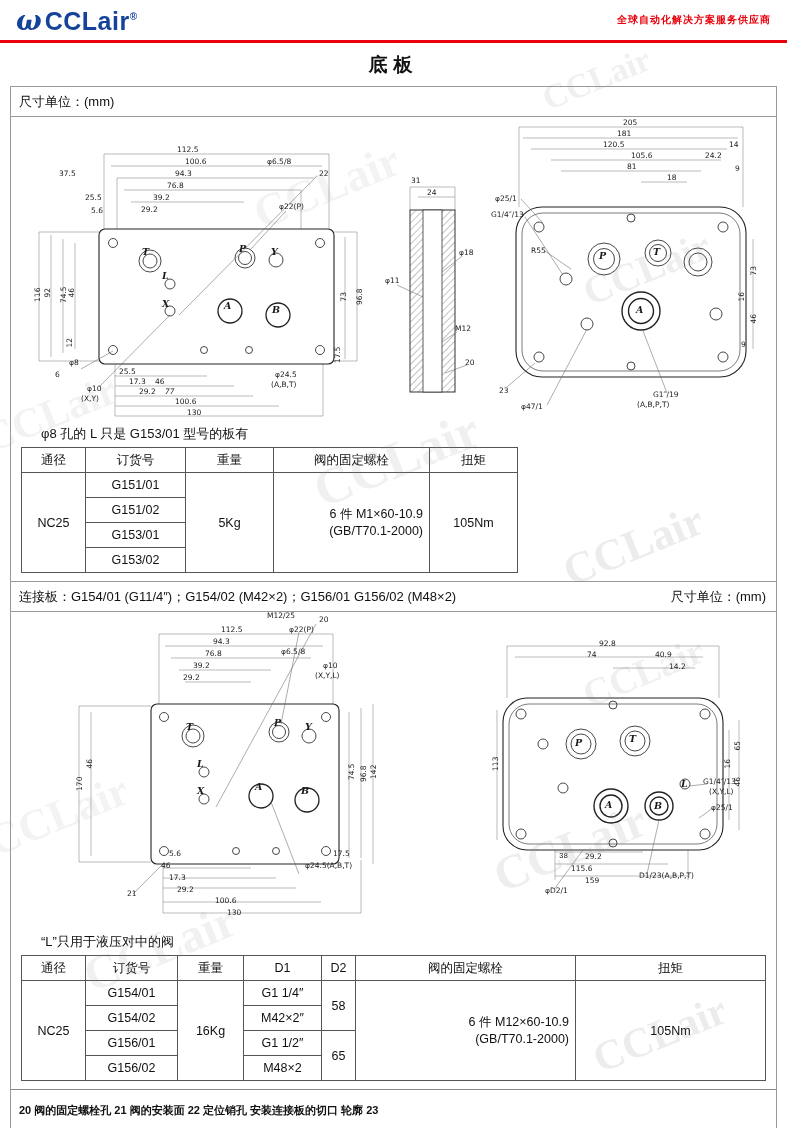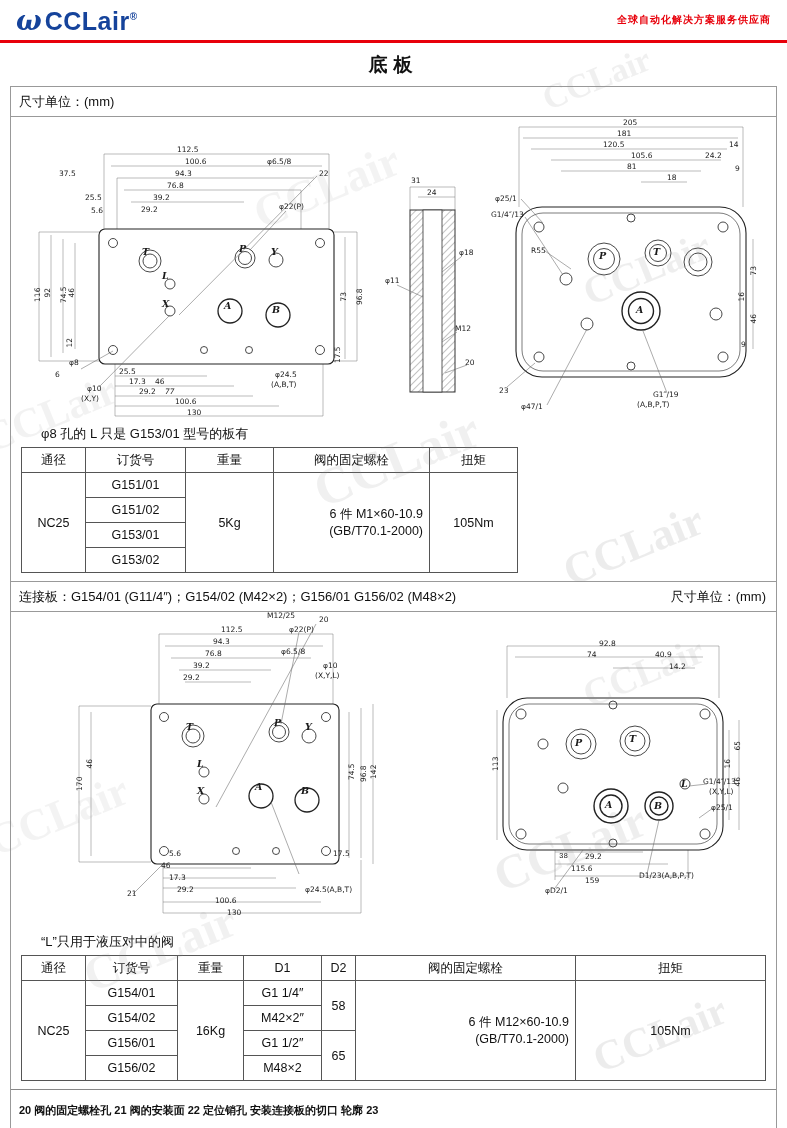--- a/index.html
+++ b/index.html
@@ -401,21 +401,21 @@
           <span class="dim" style="left: 98px; top: 238px;">5.6</span>
           <span class="dim" style="left: 90px; top: 250px;">46</span>
           <span class="dim" style="left: 98px; top: 262px;">17.3</span>
           <span class="dim" style="left: 106px; top: 274px;">29.2</span>
           <span class="dim" style="left: 144px; top: 285px;">100.6</span>
           <span class="dim" style="left: 156px; top: 297px;">130</span>
           <span class="dim v" style="left: 272px; top: 156px;">74.5</span>
           <span class="dim v" style="left: 284px; top: 158px;">96.8</span>
           <span class="dim v" style="left: 296px; top: 156px;">142</span>
           <span class="dim" style="left: 262px; top: 238px;">17.5</span>
-          <span class="dim" style="left: 212px; top: 274px; padding-left: 22px;">φ24.5(A,B,T)</span>
+          <span class="dim" style="left: 212px; top: 250px; padding-left: 22px;">φ24.5(A,B,T)</span>
           <span class="dim port" style="left: 115px; top: 110px;">T</span>
           <span class="dim port" style="left: 203px; top: 106px;">P</span>
           <span class="dim port" style="left: 234px; top: 110px;">Y</span>
           <span class="dim port" style="left: 126px; top: 147px;">L</span>
           <span class="dim port" style="left: 126px; top: 174px;">X</span>
           <span class="dim port" style="left: 184px; top: 170px;">A</span>
           <span class="dim port" style="left: 230px; top: 174px;">B</span>
         </div>
 
 

